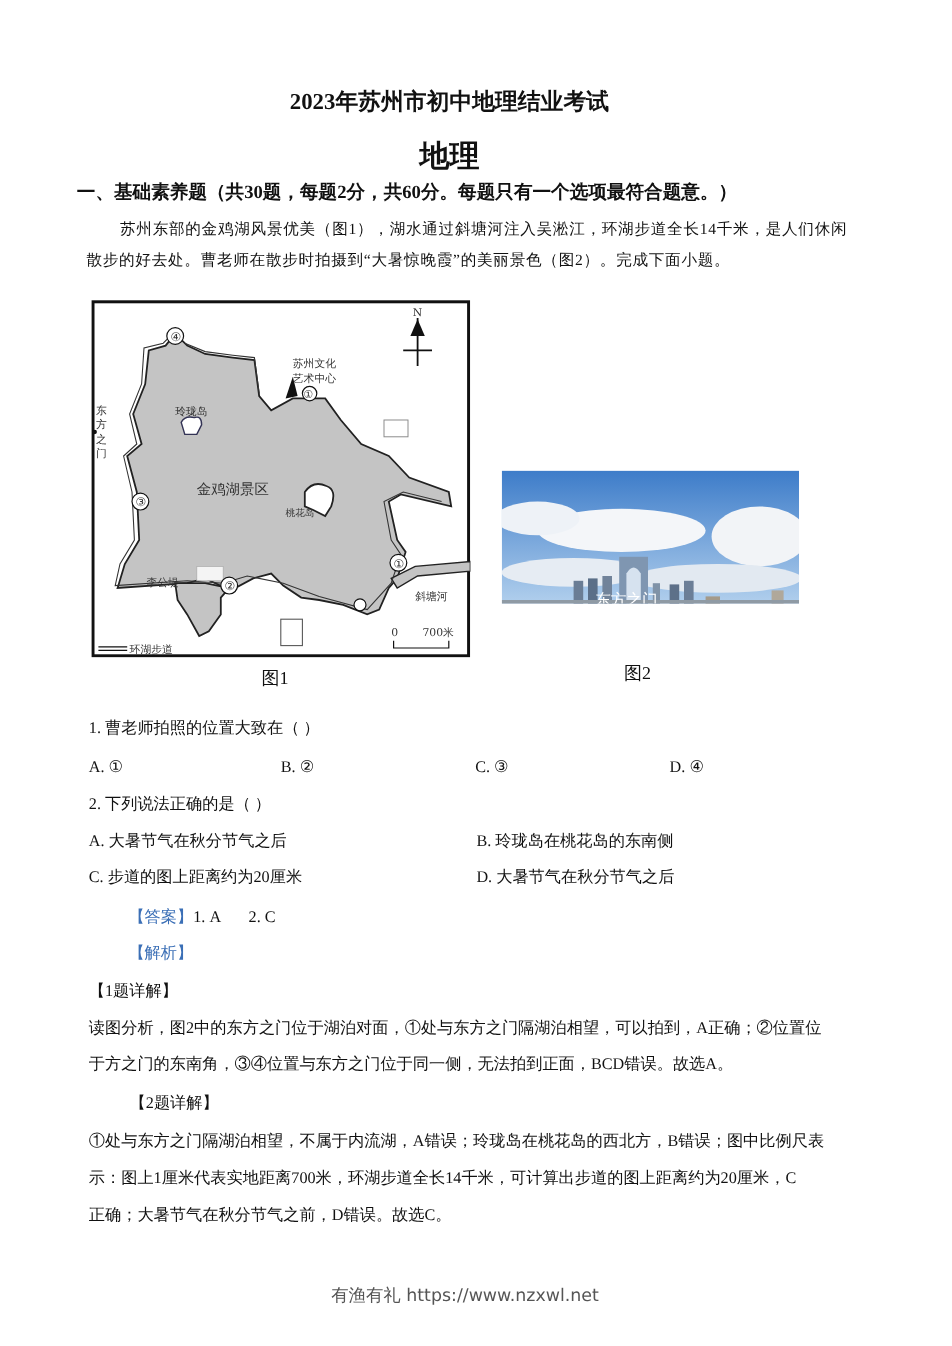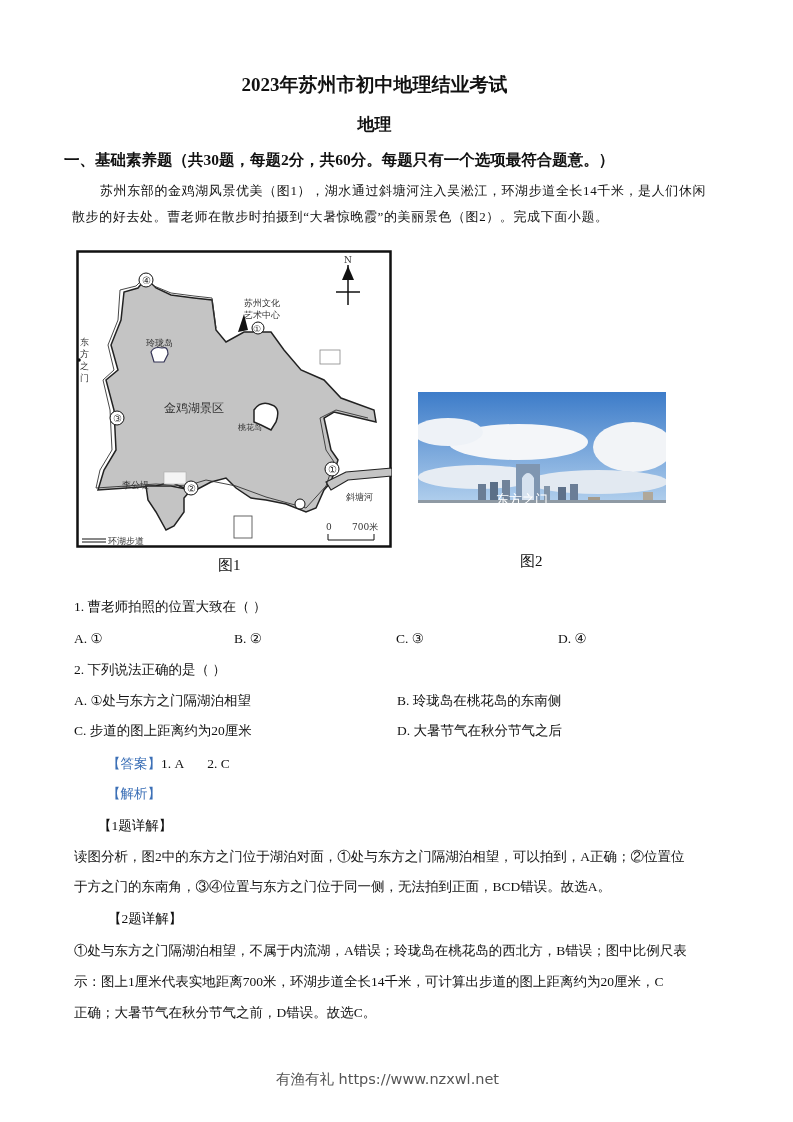--- a/index.html
+++ b/index.html
@@ -1,21 +1,21 @@
 <!DOCTYPE html>
 <html><head>
 <meta charset="utf-8">
 <style>
   html, body { margin: 0; padding: 0; background: #ffffff; }
   body { width: 793px; height: 1122px; position: relative; overflow: hidden;
          font-family: "Liberation Serif", "DejaVu Serif", serif; color: #111; }
   .abs { position: absolute; }
   .title { left: 0; width: 749px; text-align: center; font-weight: bold; font-family: "Liberation Serif", "DejaVu Serif", serif; }
   .t1 { top: 72px; font-size: 19px; }
-  .t2 { top: 113px; font-size: 17px; font-family: Liberation Mono, monospace; }
+  .t2 { top: 113px; font-size: 25px; font-family: Liberation Mono, monospace; }
   .sec { left: 64px; top: 150px; font-size: 15.5px; font-weight: bold; }
   .para { left: 72px; width: 656px; font-size: 13px; line-height: 26px; letter-spacing: 0.6px; }
   .q { font-size: 13.5px; }
   .opt { font-size: 13.5px; }
   .blue { color: #3b6fb6; margin-left: 33px; }
   .body { font-size: 13.5px; line-height: 28px; }
   .footer { left: 0; width: 775px; text-align: center; top: 1070px; font-size: 14.5px; color: #555;
             font-family: "DejaVu Sans", "Liberation Sans", sans-serif; }
   .cap { font-size: 15px; font-family: "Liberation Serif", serif; }
   .maptext { font-family: "DejaVu Serif", serif; fill: #333; }
@@ -132,31 +132,31 @@
 </div>
 <div class="abs cap" style="left:520px; top:552px;">图2</div>
 
 <div class="abs q" style="left:74px; top:598px;">1. 曹老师拍照的位置大致在（      ）</div>
 <div class="abs opt" style="left:74px; top:630px;">A. ①</div>
 <div class="abs opt" style="left:234px; top:630px;">B. ②</div>
 <div class="abs opt" style="left:396px; top:630px;">C. ③</div>
 <div class="abs opt" style="left:558px; top:630px;">D. ④</div>
 
 <div class="abs q" style="left:74px; top:661px;">2. 下列说法正确的是（      ）</div>
-<div class="abs opt" style="left:74px; top:692px;">A.  ①处与东方之门隔湖泊相望</div>
+<div class="abs opt" style="left:74px; top:692px;">A.  大暑节气在秋分节气之后</div>
 <div class="abs opt" style="left:397px; top:692px;">B.  玲珑岛在桃花岛的东南侧</div>
 <div class="abs opt" style="left:74px; top:722px;">C.  步道的图上距离约为20厘米</div>
 <div class="abs opt" style="left:397px; top:722px;">D.  大暑节气在秋分节气之后</div>
 
 <div class="abs body" style="left:74px; top:750px;">
   <span class="blue">【答案】</span><span style="white-space:pre;">1. A       2. C</span>
 </div>
 
 <div class="abs body blue" style="left:74px; top:780px;">【解析】</div>
-<div class="abs body" style="left:74px; top:812px;margin-left:24px;">【1题详解】</div>
+<div class="abs body" style="left:74px; top:812px;">【1题详解】</div>
 <div class="abs body" style="left:74px; top:843px; white-space:nowrap;">读图分析，图2中的东方之门位于湖泊对面，①处与东方之门隔湖泊相望，可以拍到，A正确；②位置位</div>
 <div class="abs body" style="left:74px; top:873px; white-space:nowrap;">于方之门的东南角，③④位置与东方之门位于同一侧，无法拍到正面，BCD错误。故选A。</div>
 <div class="abs body" style="left:74px; top:905px;margin-left:34px;">【2题详解】</div>
 <div class="abs body" style="left:74px; top:937px; white-space:nowrap;">①处与东方之门隔湖泊相望，不属于内流湖，A错误；玲珑岛在桃花岛的西北方，B错误；图中比例尺表</div>
 <div class="abs body" style="left:74px; top:968px; white-space:nowrap;">示：图上1厘米代表实地距离700米，环湖步道全长14千米，可计算出步道的图上距离约为20厘米，C</div>
 <div class="abs body" style="left:74px; top:999px; white-space:nowrap;">正确；大暑节气在秋分节气之前，D错误。故选C。</div>
 
 <div class="abs footer">有渔有礼 https://www.nzxwl.net</div>
 
 </body></html>

